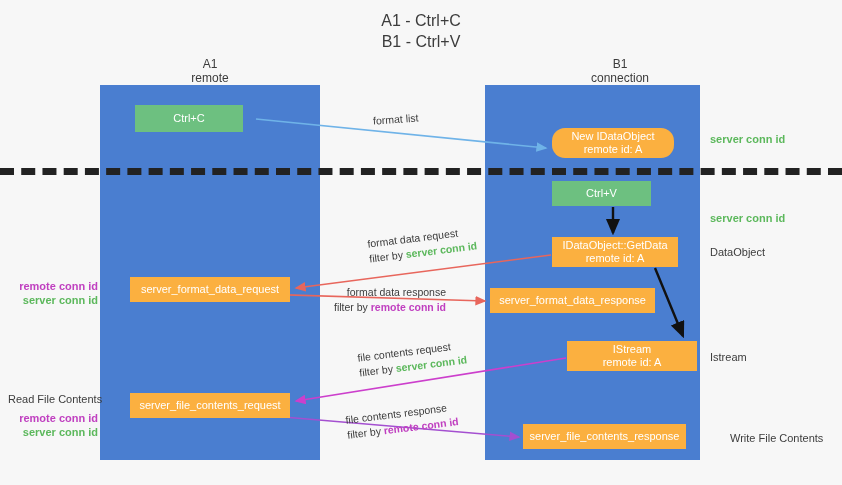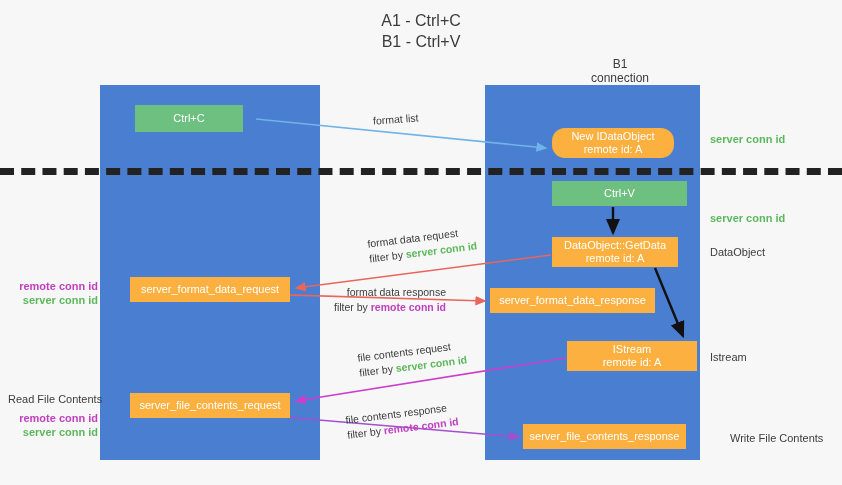--- a/index.html
+++ b/index.html
@@ -55,21 +55,21 @@
     flex-direction: column;
     align-items: center;
     justify-content: center;
   }
   .node.green { background: #6dc080; }
   .node.orange { background: #fbb040; }
   .node .l2 { font-weight: normal; }
 
   #n-ctrlc   { left: 135px; top: 105px; width: 108px; height: 27px; }
   #n-dataobj { left: 552px; top: 128px; width: 122px; height: 30px; border-radius: 13px; }
-  #n-ctrlv   { left: 552px; top: 181px; width: 135px; height: 25px; }
+  #n-ctrlv   { left: 552px; top: 181px; width: 99px; height: 25px; }
   #n-getdata { left: 552px; top: 237px; width: 126px; height: 30px; }
   #n-sfdreq  { left: 130px; top: 277px; width: 160px; height: 25px; }
   #n-sfdresp { left: 490px; top: 288px; width: 165px; height: 25px; }
   #n-istream { left: 567px; top: 341px; width: 130px; height: 30px; }
   #n-sfcreq  { left: 130px; top: 393px; width: 160px; height: 25px; }
   #n-sfcresp { left: 523px; top: 424px; width: 163px; height: 25px; }
 
   .side-label {
     position: absolute;
     font-size: 11px;
@@ -123,20 +123,24 @@
 </head>
 <body>
 
 <div id="canvas">
 
   <div id="title">
     <span>A1 - Ctrl+C</span>
     <span>B1 - Ctrl+V</span>
   </div>
 
+  <div id="header-a1" class="lane-header">
+    <span>A1</span>
+    <span class="sub">remote</span>
+  </div>
   <div id="header-b1" class="lane-header">
     <span>B1</span>
     <span class="sub">connection</span>
   </div>
 
   <div id="lane-a1" class="lane"></div>
   <div id="lane-b1" class="lane"></div>
 
   <svg id="wires">
     <defs>
@@ -175,21 +179,21 @@
   <div id="n-dataobj" class="node orange">
     <span>New IDataObject</span>
     <span class="l2">remote id: A</span>
   </div>
 
   <div id="n-ctrlv" class="node green">
     <span>Ctrl+V</span>
   </div>
 
   <div id="n-getdata" class="node orange">
-    <span>DataObject::GetData</span>
+    <span>IDataObject::GetData</span>
     <span class="l2">remote id: A</span>
   </div>
 
   <div id="n-sfdreq" class="node orange">
     <span>server_format_data_request</span>
   </div>
 
   <div id="n-sfdresp" class="node orange">
     <span>server_format_data_response</span>
   </div>

